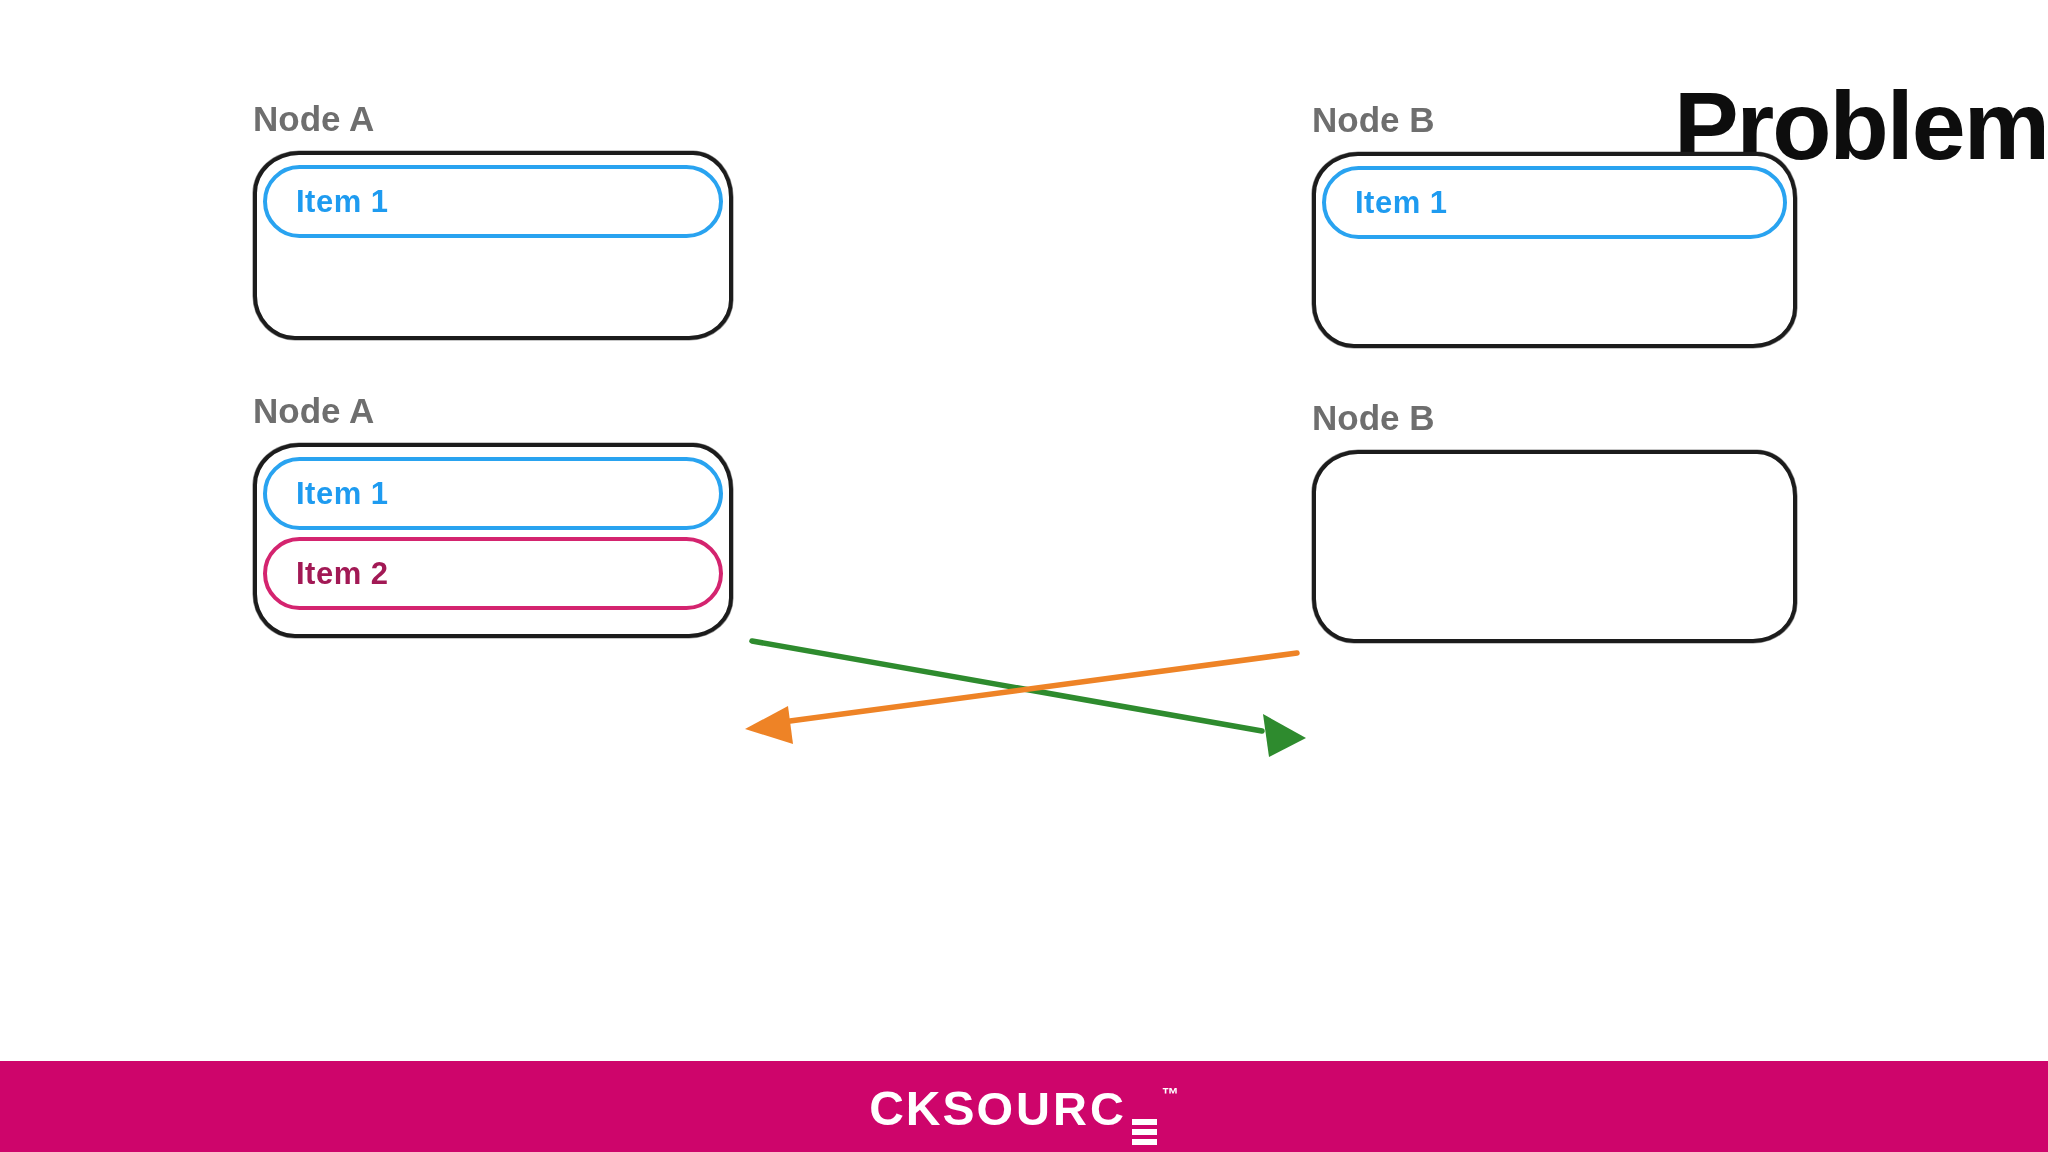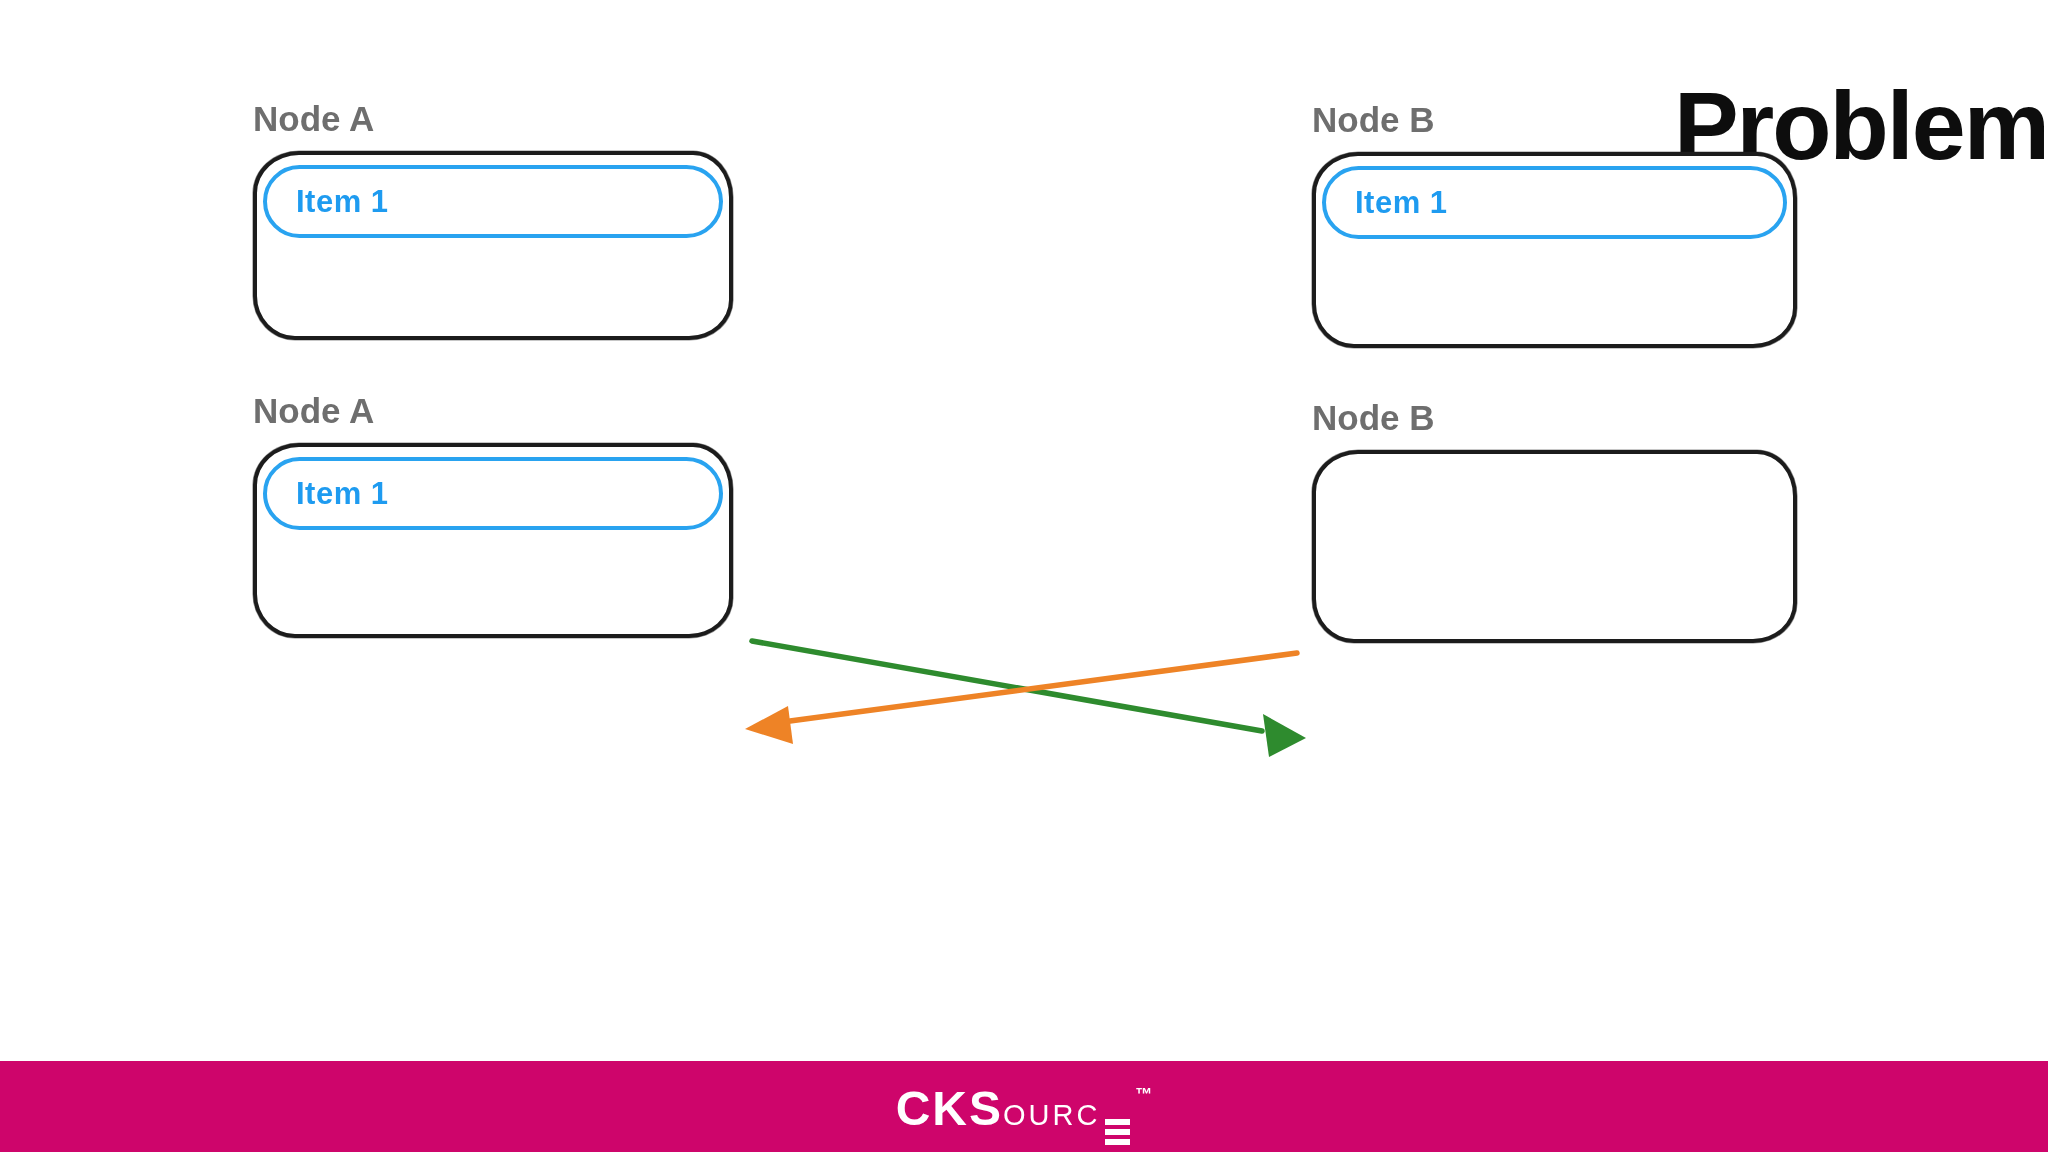--- a/index.html
+++ b/index.html
@@ -112,22 +112,22 @@
     display: flex;
     align-items: baseline;
     color: var(--footer-text, #ffffff);
   }
   .logo-cks {
     font-size: 48px;
     font-weight: 800;
     letter-spacing: 2px;
   }
   .logo-ourc {
-    font-size: 29px;
-    font-weight: 400;
+    font-size: 47px;
+    font-weight: 700;
     letter-spacing: 3px;
   }
   .logo-e {
     display: inline-flex;
     flex-direction: column;
     justify-content: flex-end;
     gap: 4.5px;
     width: 25px;
     margin-left: 5px;
   }
@@ -168,20 +168,23 @@
         <span class="pill-label">Item 1</span>
       </div>
     </div>
   </div>
 
   <div class="node-group" style="left:253px; top:391px; width:480px;">
     <div class="node-label">Node A</div>
     <div class="node-box" style="height:195px;">
       <div class="pill pill--blue">
         <span class="pill-label">Item 1</span>
+      </div>
+      <div class="pill pill--pink">
+        <span class="pill-label">Item 2</span>
       </div>
     </div>
   </div>
 
   <div class="node-group" style="left:1312px; top:398px; width:485px;">
     <div class="node-label">Node B</div>
     <div class="node-box" style="height:193px;"></div>
   </div>
 
   <svg class="arrows" width="2048" height="1152" viewBox="0 0 2048 1152">

